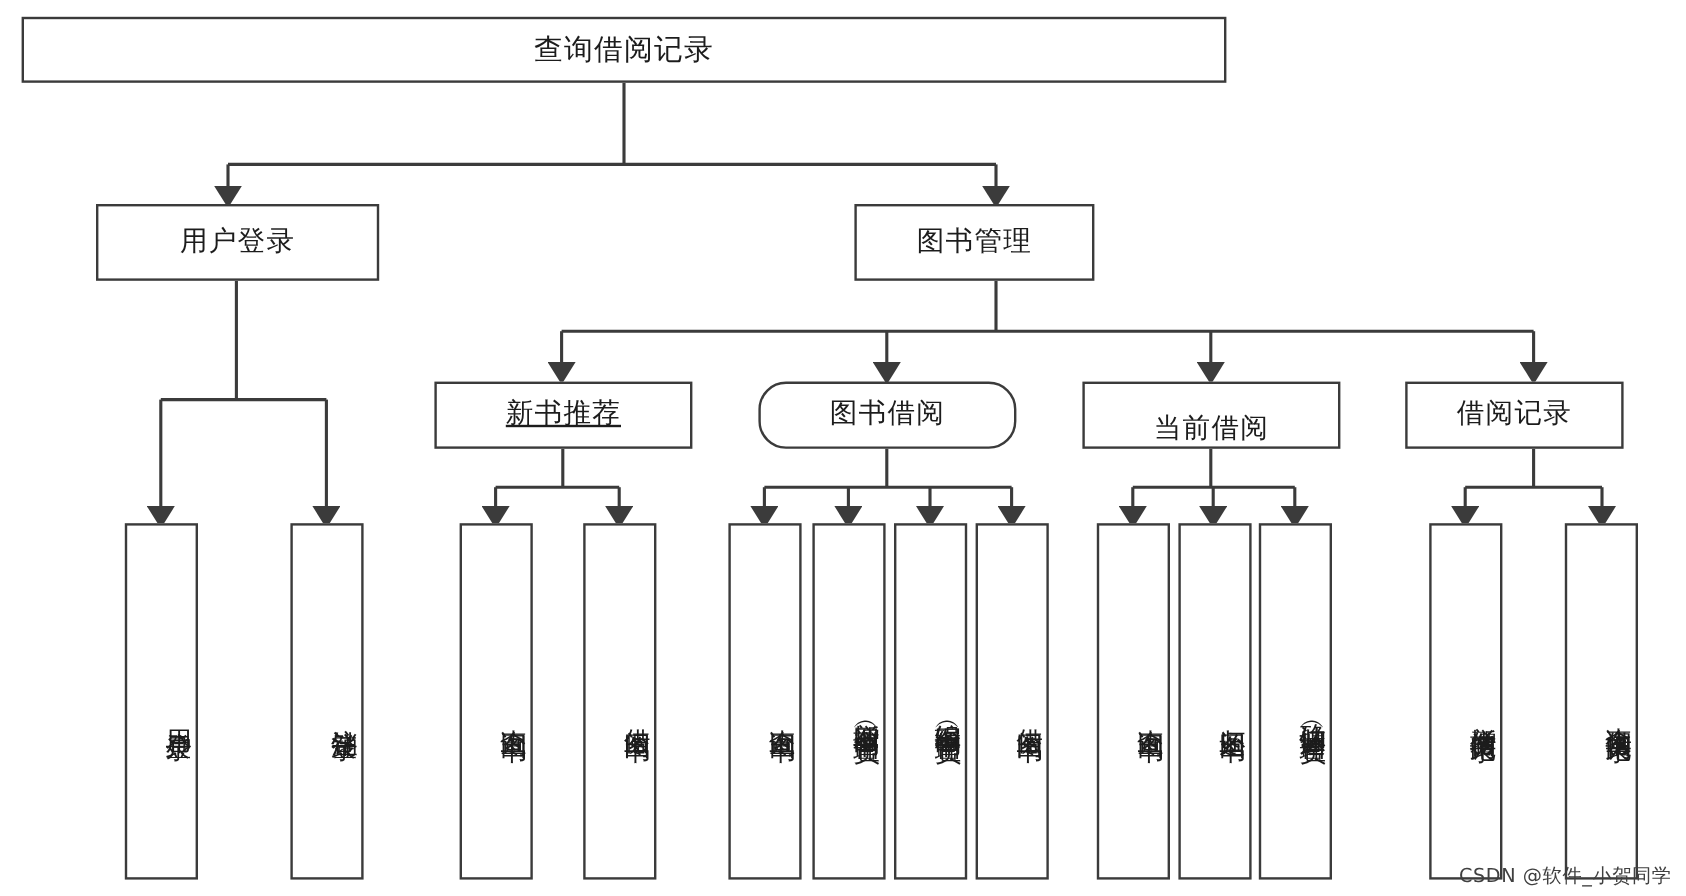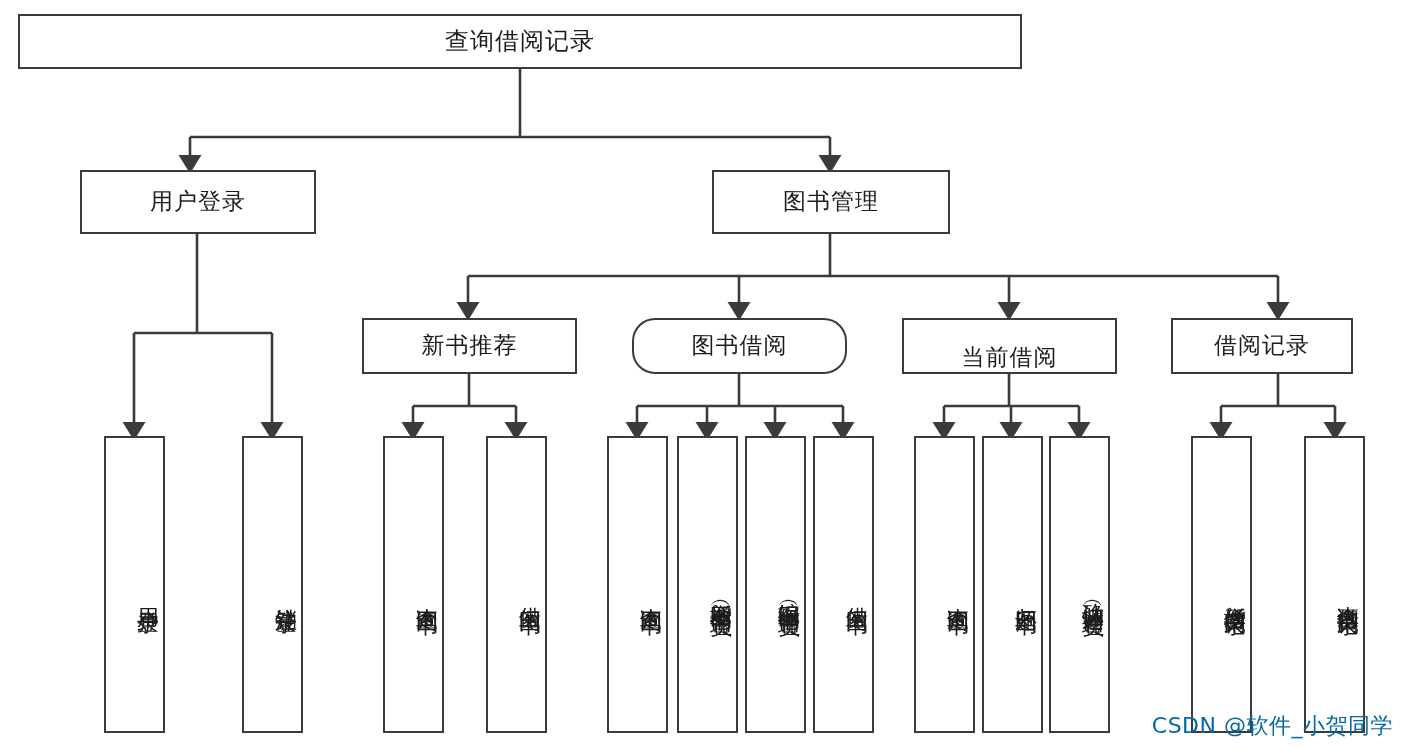--- a/index.html
+++ b/index.html
@@ -58,22 +58,22 @@
   .node.vert .vlabel {
     writing-mode: vertical-rl;
     text-orientation: upright;
     display: block;
     white-space: nowrap;
   }
   .watermark {
     position: absolute;
     right: 12px;
     bottom: 6px;
-    font-size: 22px;
-    color: #0369a1;
+    font-size: 16px;
+    color: #404040;
     letter-spacing: 0.5px;
     white-space: nowrap;
     font-family: "DejaVu Sans", "Liberation Sans", sans-serif;
   }
 </style>
 </head>
 <body>
 
 <div id="canvas">
 
@@ -127,25 +127,25 @@
     </g>
   </svg>
 
   <div class="node horiz root" style="left:18px; top:14px; width:1004px; height:55px;">
     <span>查询借阅记录</span>
   </div>
 
   <div class="node horiz" style="left:80px; top:170px; width:236px; height:64px;">
     <span>用户登录</span>
   </div>
-  <div class="node horiz" style="left:712px; top:170px; width:238px; height:64px;">
+  <div class="node horiz" style="left:712px; top:170px; width:200px; height:64px;">
     <span>图书管理</span>
   </div>
 
-  <div class="node horiz" style="left:362px; top:318px; width:215px; height:56px;">
+  <div class="node horiz" style="left:362px; top:318px; width:215px; height:56px;text-decoration:underline;">
     <span>新书推荐</span>
   </div>
   <div class="node horiz" style="left:632px; top:318px; width:215px; height:56px;border-radius:23px;">
     <span>图书借阅</span>
   </div>
   <div class="node horiz" style="left:902px; top:318px; width:215px; height:56px;align-items:flex-end;">
     <span>当前借阅</span>
   </div>
   <div class="node horiz" style="left:1171px; top:318px; width:182px; height:56px;">
     <span>借阅记录</span>

